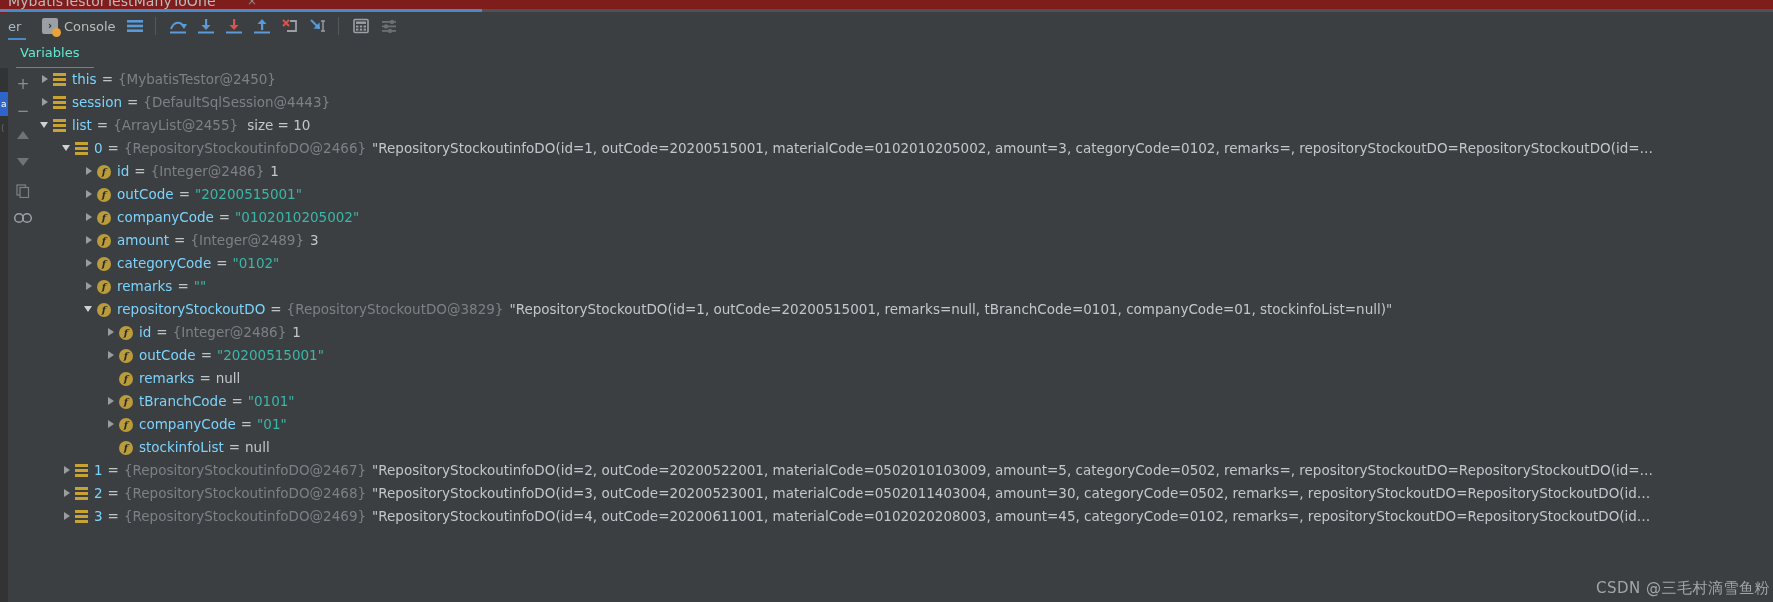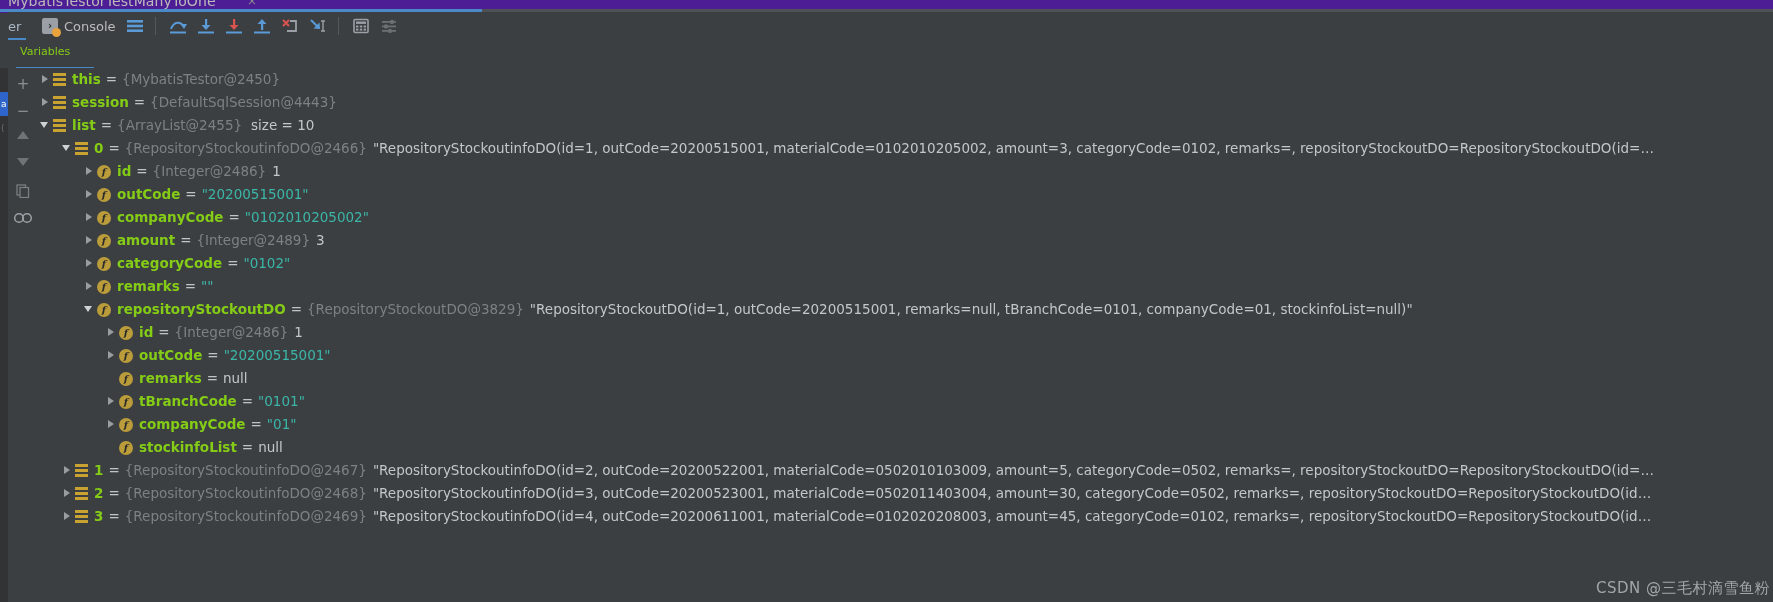--- a/index.html
+++ b/index.html
@@ -19,21 +19,21 @@
     background: #3c3f41;
     overflow: hidden;
   }
 
   
   .tabstrip {
     position: absolute;
     left: 0; top: 0;
     width: 1773px;
     height: 13px;
-    background: #4c1d95;
+    background: #7f1d1d;
   }
   .tabstrip .tab-label {
     position: absolute;
     left: 8px; top: -7px;
     font-size: 14px;
     color: #bbbbbb;
     white-space: nowrap;
     letter-spacing: .1px;
   }
   .tabstrip .tab-close {
@@ -126,22 +126,22 @@
   
   .varstab {
     position: absolute;
     left: 8px; top: 42px;
     width: 1765px; height: 26px;
     border-bottom: 1px solid #4e5254;
   }
   .varstab .label {
     position: absolute;
     left: 12px; top: 3px;
-    font-size: 11px;
-    color: #84cc16;
+    font-size: 13px;
+    color: #5eead4;
   }
   .varstab .sel {
     position: absolute;
     left: 8px; bottom: -1px;
     width: 78px; height: 2px;
     background: #4a88c7;
   }
 
   
   .gutter-left {
@@ -252,21 +252,21 @@
     background: #bb9c3a;
     color: #2b2b2b;
     font-size: 10px;
     line-height: 14px;
     text-align: center;
     font-style: italic;
     font-family: "DejaVu Serif", "Liberation Serif", serif;
     font-weight: bold;
   }
 
-  .nm      { color: #84cc16; font-weight: bold; }
+  .nm      { color: #7dd3fc; }
   .eq      { color: #bfc4c8; padding: 0 5px; }
   .ref     { color: #7d8186; }
   .str     { color: #3bb6a8; }
   .num     { color: #c2c7cb; }
   .nul     { color: #c2c7cb; }
   .tostr   { color: #c2c7cb; }
   .sizetxt { color: #c2c7cb; padding-left: 9px; }
 
   .indent-0 { padding-left: 0px; }
   .indent-1 { padding-left: 22px; }

